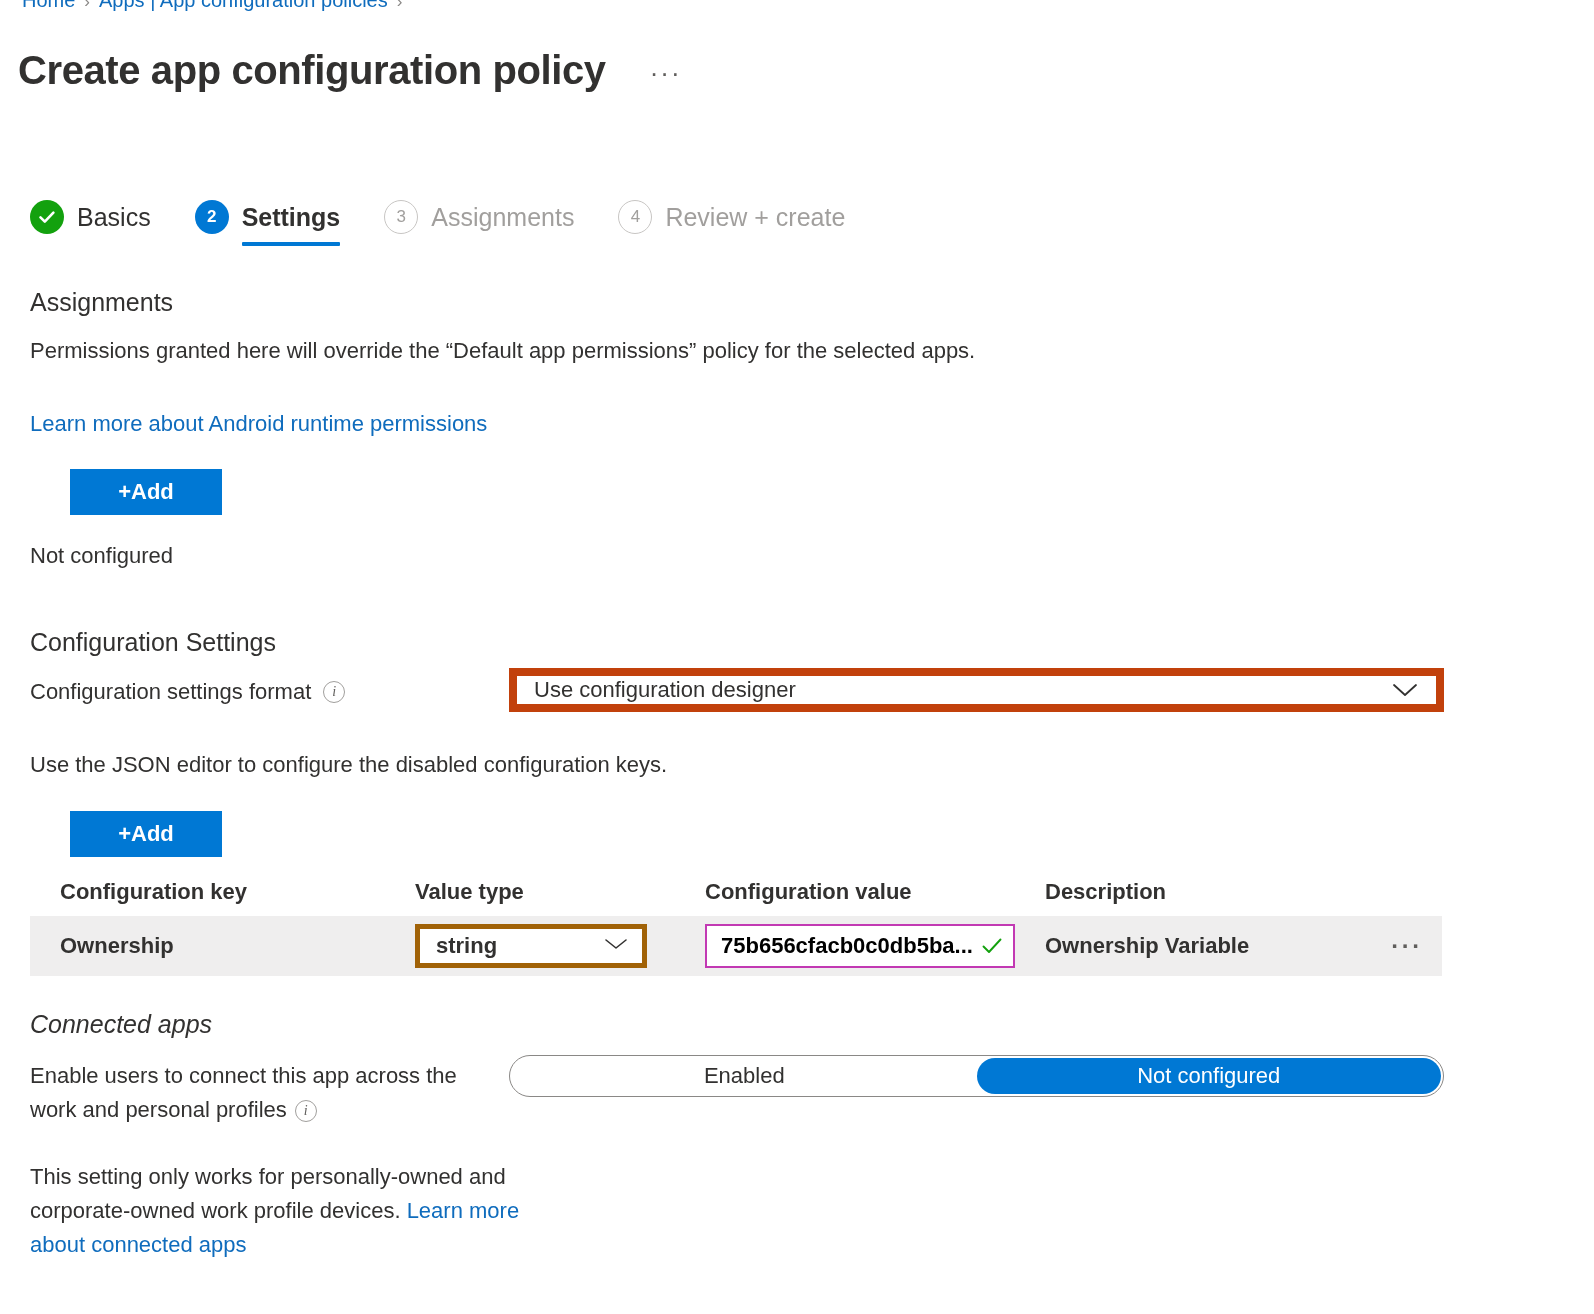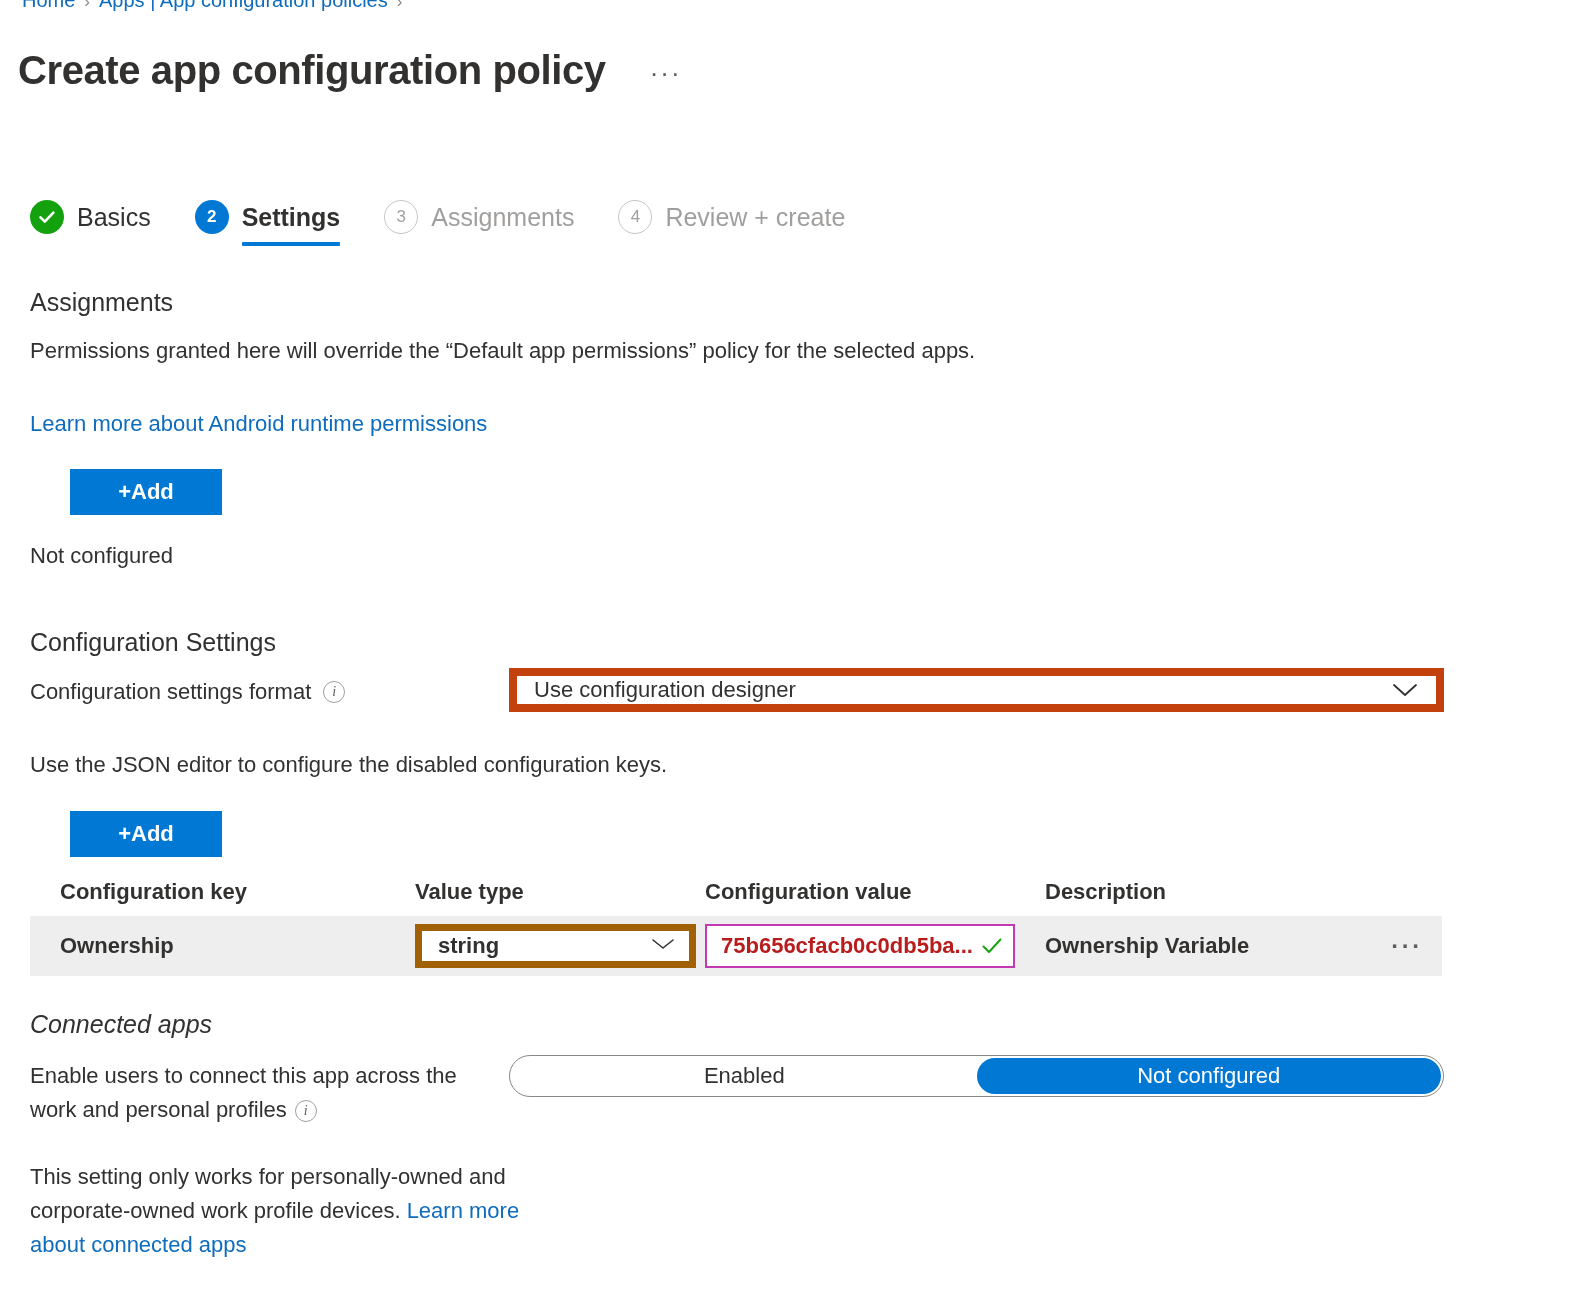--- a/index.html
+++ b/index.html
@@ -262,43 +262,43 @@
 
   .cell-text {
     font-size: 22px;
     color: #323130;
     white-space: nowrap;
   }
 
   .inline-select {
     display: flex;
     align-items: center;
-    width: 281px;
+    width: 232px;
     height: 44px;
-    border: 7px solid #a16207;
+    border: 5px solid #a16207;
     background: #ffffff;
     padding: 0 14px 0 16px;
     cursor: pointer;
   }
   .inline-select .select-value { font-size: 22px; color: #323130; flex: 1 1 auto; }
 
   .value-field {
     display: flex;
     align-items: center;
     width: 310px;
     height: 44px;
     border: 2px solid #c239b3;
     background: #ffffff;
     padding: 0 10px 0 14px;
     cursor: text;
   }
   .value-field .val-text {
     flex: 1 1 auto;
     font-size: 22px;
-    color: #b91c1c;
+    color: #000000;
     white-space: nowrap;
     overflow: hidden;
   }
   .value-field .check { flex: 0 0 auto; margin-left: 6px; display: flex; align-items: center; }
 
   .row-menu {
     font-size: 24px;
     color: #605e5c;
     letter-spacing: 2.5px;
     cursor: pointer;

